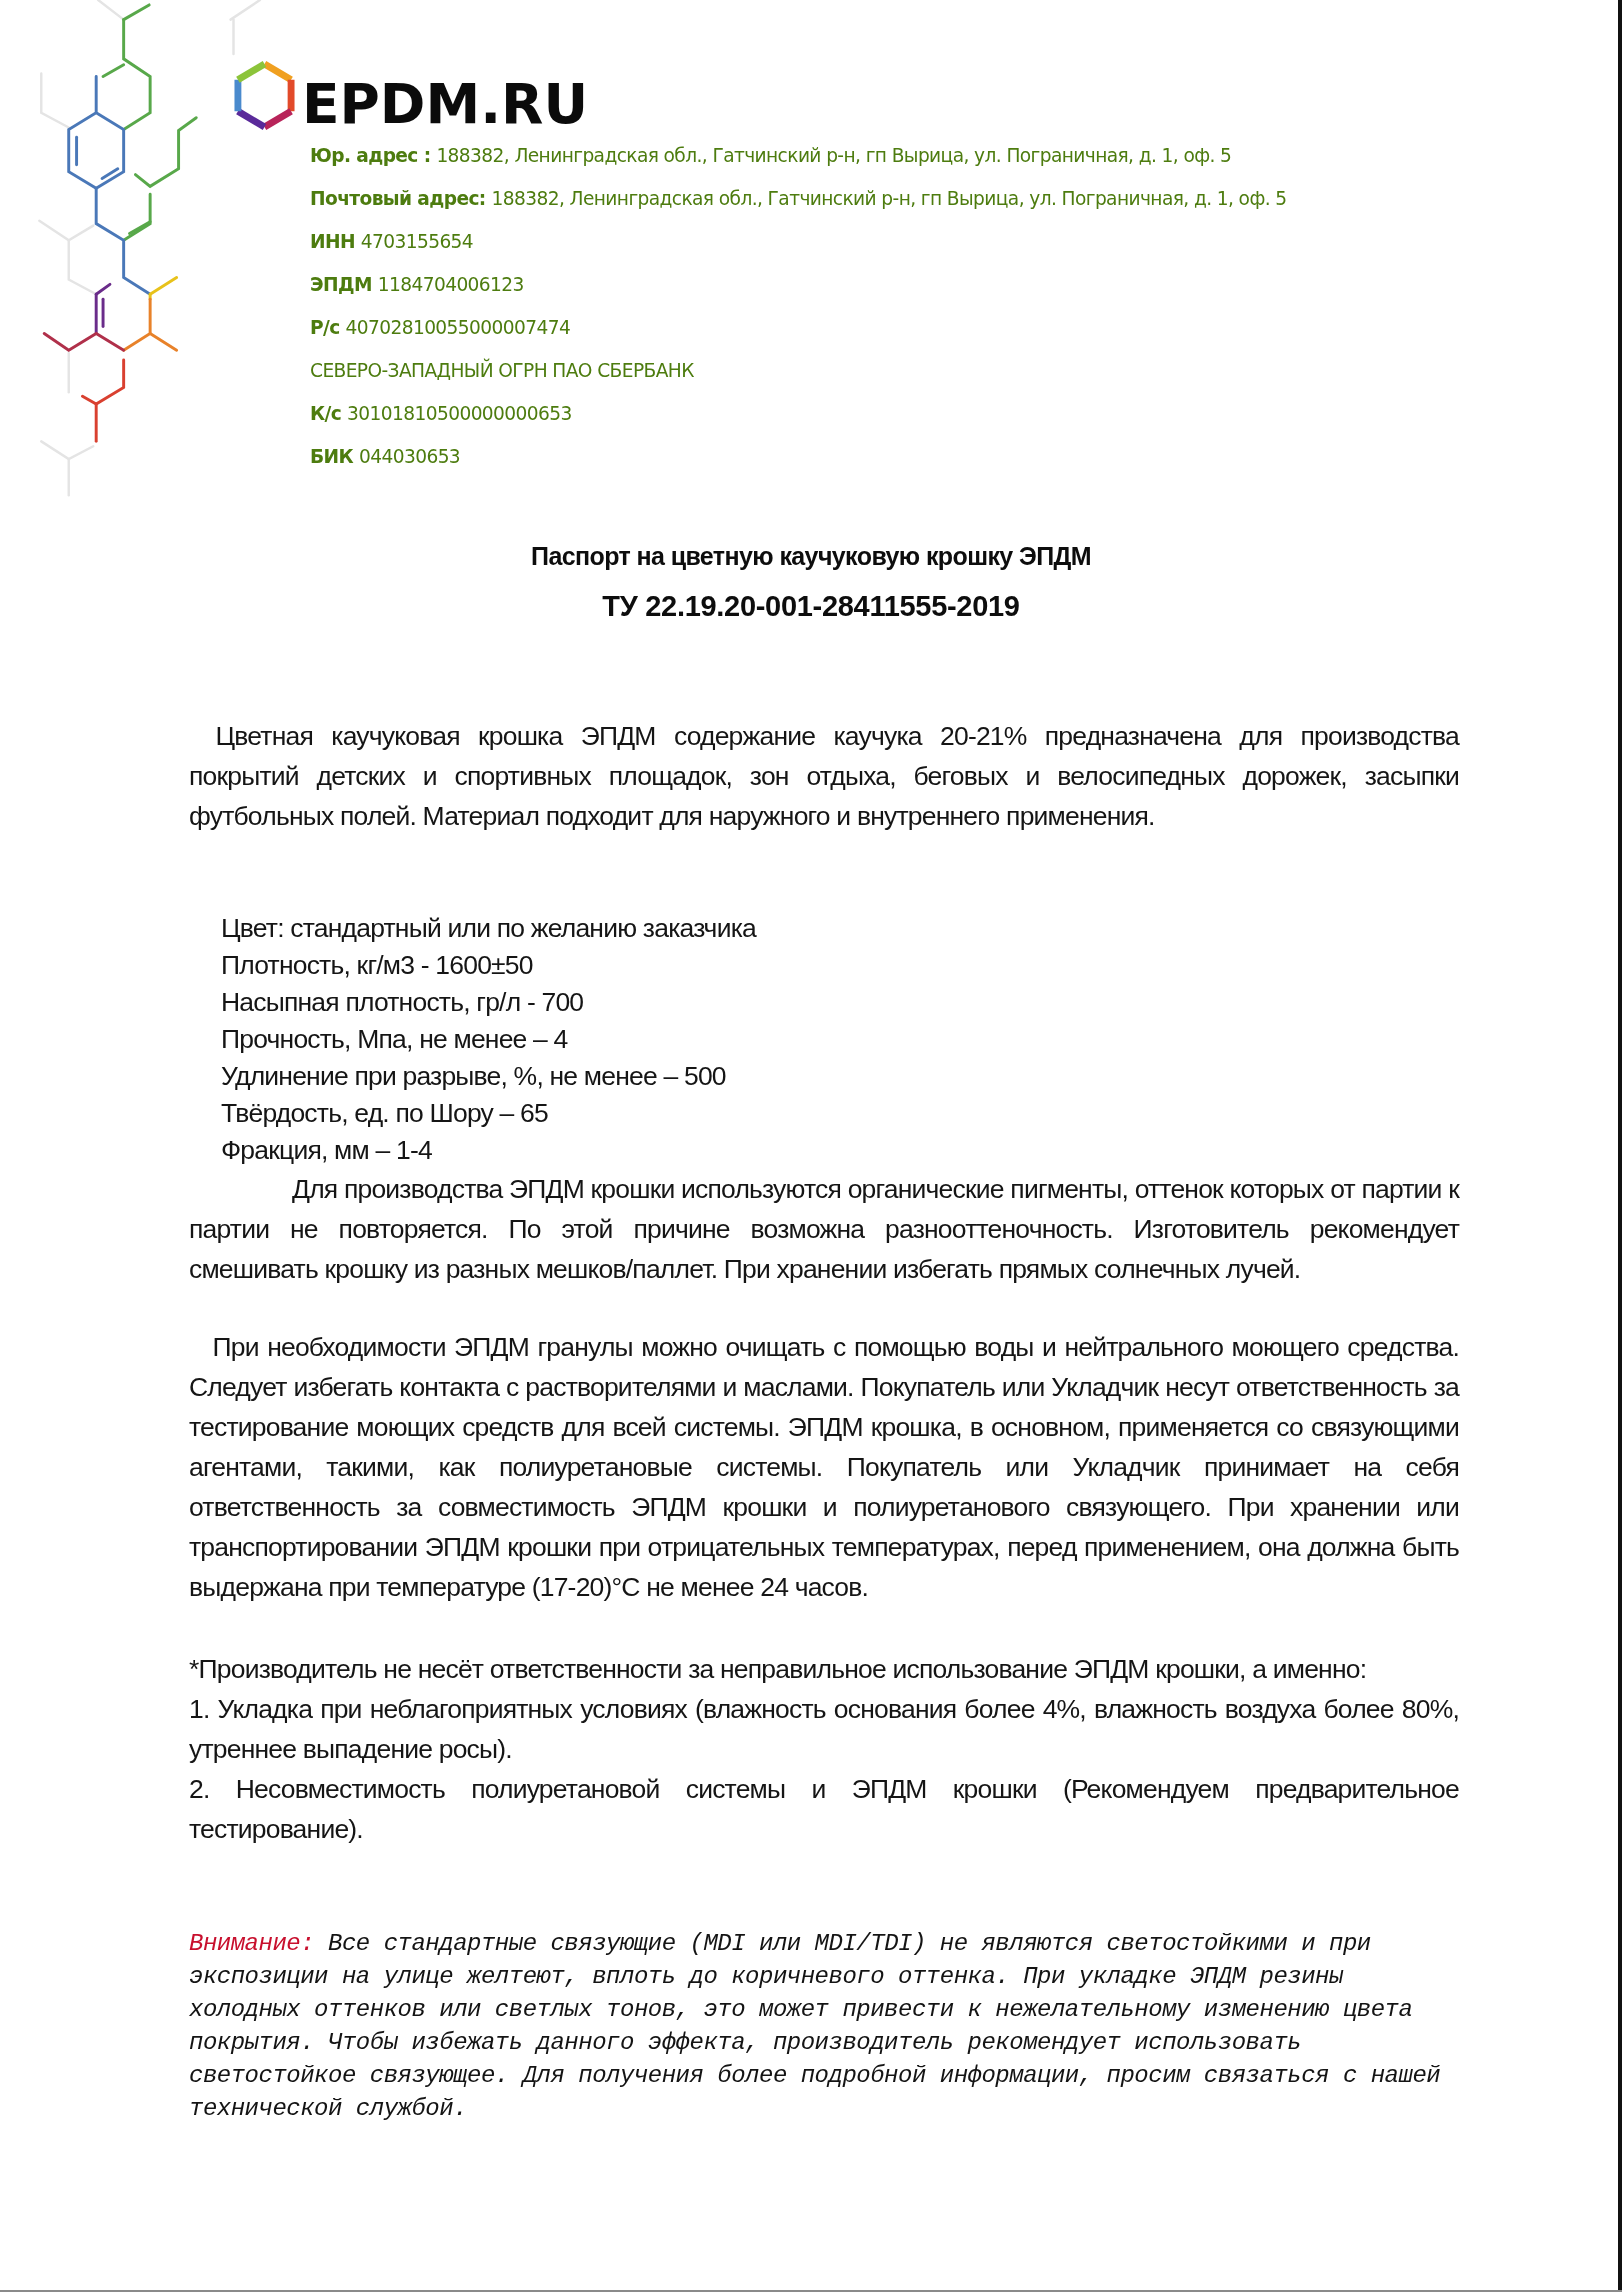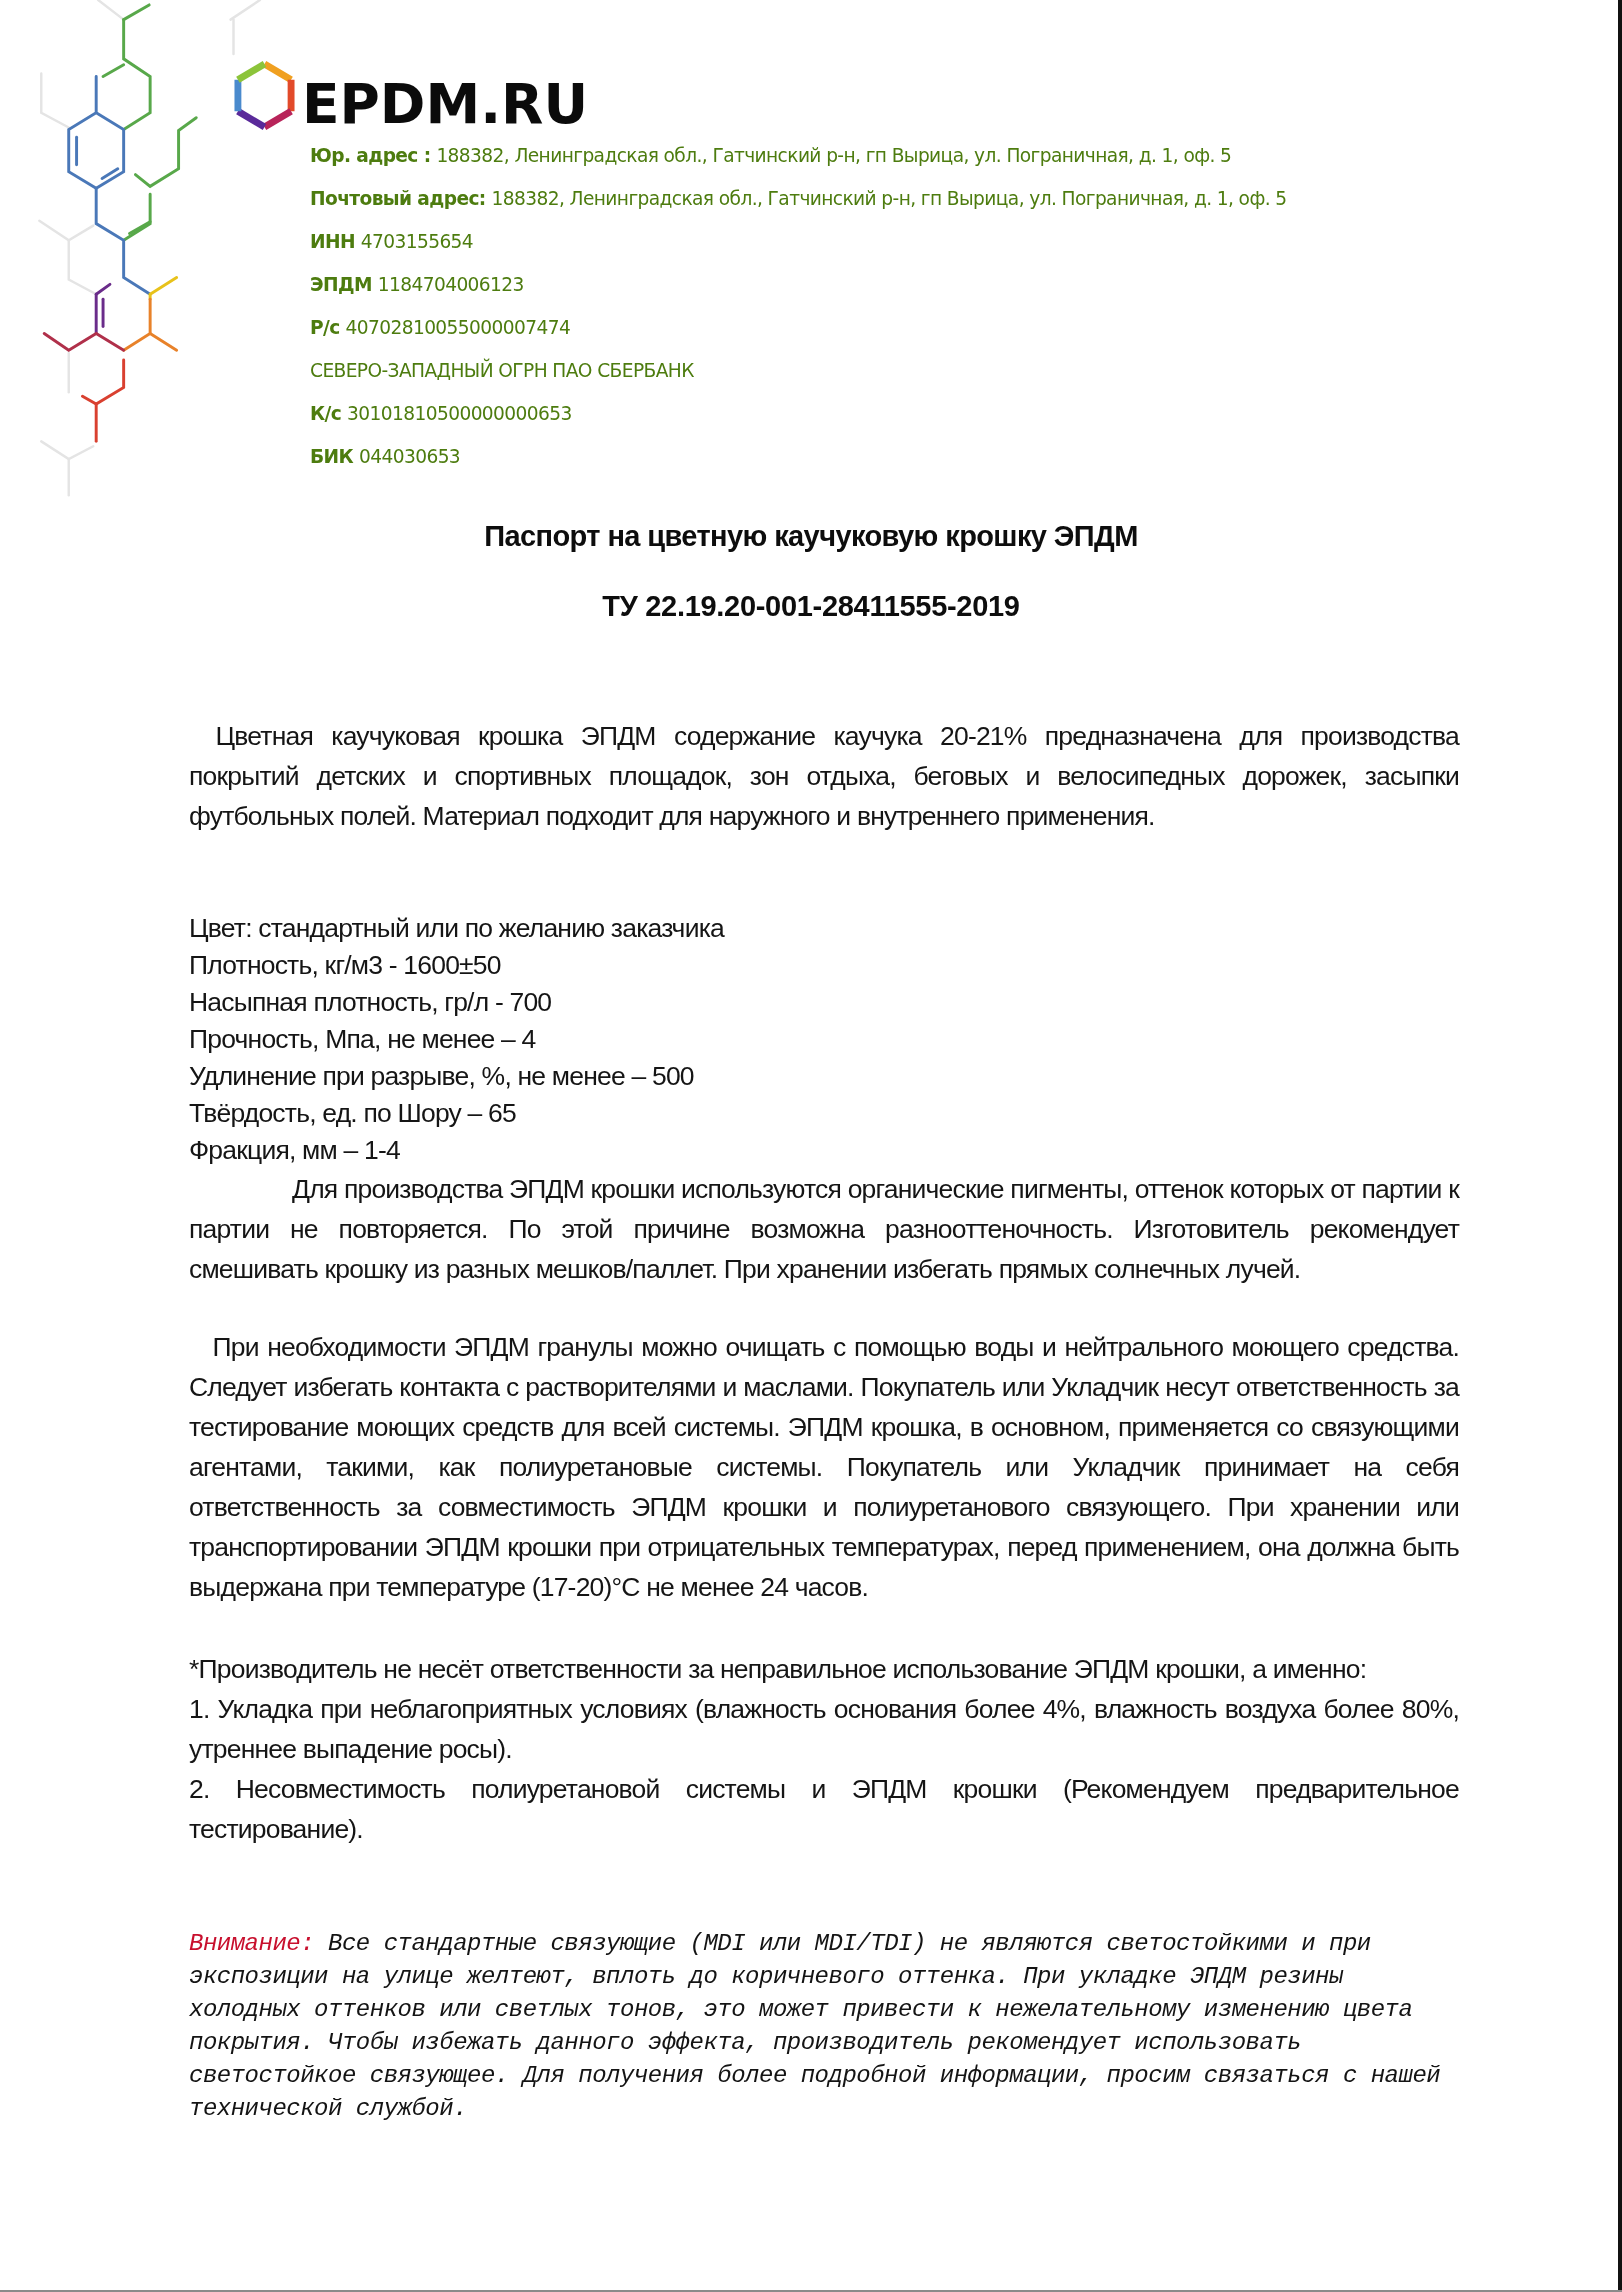--- a/index.html
+++ b/index.html
@@ -20,32 +20,32 @@
   }
 
   .requisites { position: absolute; left: 310px; top: 141px; font-family: "DejaVu Sans", sans-serif; font-size: 18.6px; color: #4d7c0f; }
   .req-line { height: 43px; line-height: 29px; white-space: nowrap; letter-spacing: -0.6px; }
   .req-label { font-weight: bold; margin-right: 5.9px; }
 
   .doc-title, .doc-subtitle {
     position: absolute; left: 0; width: 1622px; text-align: center;
     font-family: "Liberation Sans", sans-serif; font-weight: bold; color: #0d0d0d;
   }
-  .doc-title { top: 520px; font-size: 29px; letter-spacing: -0.6px; }
+  .doc-title { top: 542px; font-size: 25px; letter-spacing: -0.6px; }
   .doc-subtitle { top: 590px; font-size: 29px; letter-spacing: -0.3px; }
 
   .body-text {
     position: absolute; left: 189px; width: 1270px;
     font-family: "Liberation Sans", sans-serif; font-size: 26.5px; color: #151515;
     letter-spacing: -0.8px;
   }
   .justify { text-align: justify; }
   .p-intro { top: 716px; line-height: 40px; text-indent: 26.5px; }
   .specs { top: 910px; line-height: 37px; }
-  .spec-line { white-space: nowrap; }
+  .spec-line { white-space: nowrap; margin-left: 32px; }
   .p-pigments { top: 1169px; line-height: 40px; text-indent: 103px; }
   .p-cleaning { top: 1327px; line-height: 40px; text-indent: 23.5px; }
   .p-disclaimer { top: 1649px; line-height: 40px; }
   .disc-item { display: block; }
 
   .warning {
     position: absolute; left: 189px; top: 1927px; width: 1274px;
     font-family: Liberation Mono, monospace; font-style: italic;
     font-size: 24px; line-height: 33px; color: #141414; letter-spacing: -0.5px;
   }

